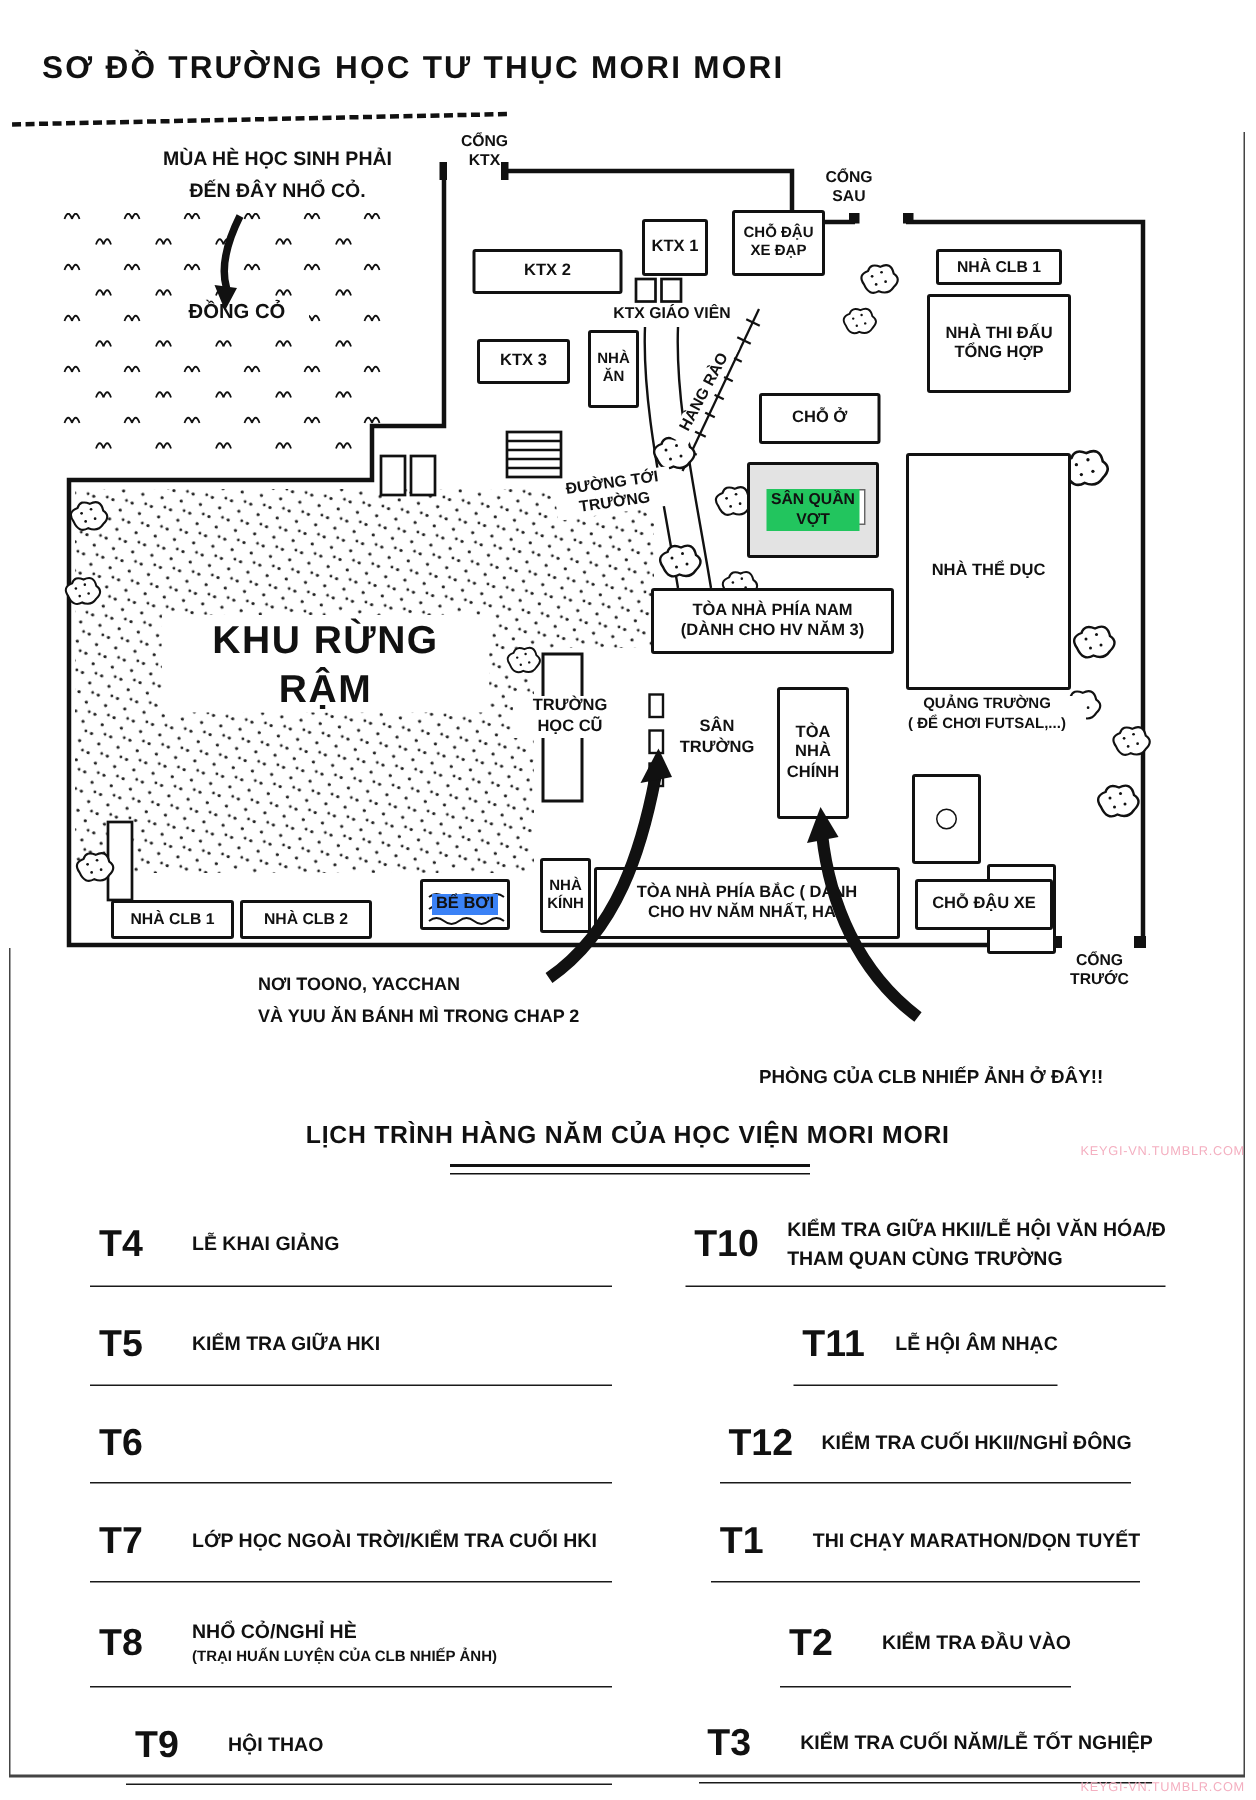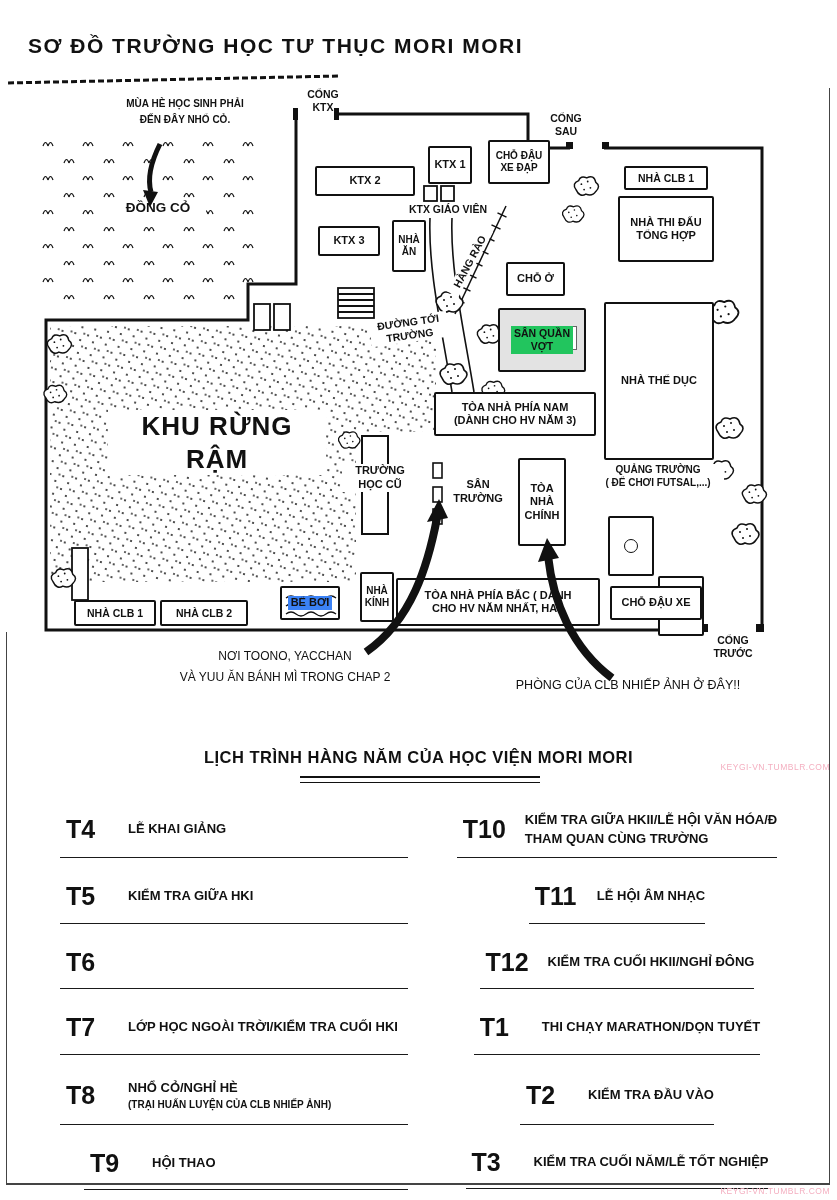--- a/index.html
+++ b/index.html
@@ -20,21 +20,21 @@
         background:#fff;border:1px solid #666;}
   .tennis span{background:#22c55e;padding:1px 3px;position:relative;z-index:1;}
   .court{position:relative;}
   .court::before{content:"";width:12px;height:12px;border:1.5px solid #111;border-radius:50%;}
   .pool{background:transparent;}
   .pool span{background:#3b82f6;padding:0 3px;}
   .page-title{position:absolute;left:28px;top:34px;font-size:21px;font-weight:700;
         letter-spacing:1.5px;z-index:2;}
   .title-underline{position:absolute;left:8px;top:78px;width:330px;height:0;
         border-top:3px dashed #111;transform:rotate(-1.2deg);z-index:2;}
-  .note{position:absolute;font-weight:400;text-align:center;white-space:pre-line;z-index:4;}
+  .note{position:absolute;font-weight:700;text-align:left;white-space:pre-line;z-index:4;}
   .sch-title{position:absolute;left:0;right:0;top:748px;text-align:center;
         font-size:16.5px;font-weight:700;letter-spacing:.5px;z-index:2;}
   .sch-underline{position:absolute;left:300px;top:776px;width:240px;height:4px;
         border-top:2.5px solid #111;border-bottom:1.5px solid #111;z-index:2;}
   .sch-col{position:absolute;display:flex;flex-direction:column;z-index:2;gap:12px;}
   .sch-row{display:flex;align-items:center;border-bottom:1.6px solid #1a1a1a;box-sizing:border-box;}
   .sch-month{flex:0 0 62px;font-size:25px;font-weight:700;padding-left:6px;}
   .sch-event{font-size:13px;font-weight:700;white-space:pre-line;line-height:1.45;
         display:flex;flex-direction:column;justify-content:center;}
   .ev-sub{font-size:10px;font-weight:700;}
@@ -156,21 +156,21 @@
       <use href="#bush" transform="translate(58,344) scale(0.9)"></use>
       <use href="#bush" transform="translate(54,394) scale(0.85)"></use>
       <use href="#bush" transform="translate(62,578) scale(0.9)"></use>
       <use href="#bush" transform="translate(348,440) scale(0.8)"></use>
     </g>
   </svg>
 
   <div class="page-title">SƠ ĐỒ TRƯỜNG HỌC TƯ THỤC MORI MORI</div>
   <div class="title-underline"></div>
 
-  <div class="lbl" style="left:78px;top:96px;width:214px;font-size:10px;line-height:1.6;">MÙA HÈ HỌC SINH PHẢI
+  <div class="lbl" style="left:78px;top:96px;width:214px;font-size:13px;line-height:1.6;">MÙA HÈ HỌC SINH PHẢI
 ĐẾN ĐÂY NHỔ CỎ.</div>
   <div class="lbl bg" style="left:110px;top:200px;width:92px;font-size:13.5px;">ĐỒNG CỎ</div>
 
   <div class="lbl" style="left:300px;top:88px;width:46px;font-size:10.5px;">CỔNG
 KTX</div>
   <div class="lbl" style="left:542px;top:112px;width:48px;font-size:10.5px;">CỔNG
 SAU</div>
   <div class="lbl" style="left:704px;top:634px;width:58px;font-size:10.5px;">CỔNG
 TRƯỚC</div>
 
@@ -181,21 +181,21 @@
   <div class="bldg" style="left:392px;top:220px;width:34px;height:52px;font-size:10px;">NHÀ
 ĂN</div>
   <div class="bldg" style="left:488px;top:140px;width:62px;height:44px;font-size:10px;">CHỖ ĐẬU
 XE ĐẠP</div>
 
   <div class="lbl bg" style="left:433px;top:255px;width:70px;font-size:10.5px;transform:rotate(-62deg);">HÀNG RÀO</div>
 
   <div class="bldg" style="left:624px;top:166px;width:84px;height:24px;font-size:10.5px;">NHÀ CLB 1</div>
   <div class="bldg" style="left:618px;top:196px;width:96px;height:66px;">NHÀ THI ĐẤU
 TỔNG HỢP</div>
-  <div class="bldg" style="left:506px;top:262px;width:59px;height:34px;">CHỖ Ở</div>
+  <div class="bldg" style="left:506px;top:262px;width:81px;height:34px;">CHỖ Ở</div>
 
   <div class="bldg tennis" style="left:498px;top:308px;width:88px;height:64px;font-size:10.5px;">
     <span>SÂN QUẦN
 VỢT</span>
   </div>
 
   <div class="bldg" style="left:604px;top:282px;width:110px;height:158px;margin-top:20px;">NHÀ THỂ DỤC</div>
 
   <div class="lbl bg" style="left:370px;top:316px;width:74px;font-size:10.5px;transform:rotate(-8deg);">ĐƯỜNG TỚI
 TRƯỜNG</div>
@@ -240,21 +240,21 @@
     </g>
     <g fill="#111" stroke="none">
       <polygon points="143,190 158,192 150,207"></polygon>
       <polygon points="427,522 448,518 439,499"></polygon>
       <polygon points="538,562 559,558 547,538"></polygon>
     </g>
   </svg>
 
   <div class="note" style="left:172px;top:646px;width:226px;font-size:12px;line-height:1.75;">NƠI TOONO, YACCHAN
 VÀ YUU ĂN BÁNH MÌ TRONG CHAP 2</div>
-  <div class="note" style="left:506px;top:678px;width:244px;font-size:12.5px;">PHÒNG CỦA CLB NHIẾP ẢNH Ở ĐÂY!!</div>
+  <div class="note" style="left:506px;top:711px;width:244px;font-size:12.5px;">PHÒNG CỦA CLB NHIẾP ẢNH Ở ĐÂY!!</div>
 
   <div class="sch-title">LỊCH TRÌNH HÀNG NĂM CỦA HỌC VIỆN MORI MORI</div>
   <div class="sch-underline"></div>
 
   <div class="sch-col" style="left:60px;top:802px;width:348px;">
     <div class="sch-row" style="height:56px;">
       <span class="sch-month">T4</span>
       <span class="sch-event">LỄ KHAI GIẢNG</span>
     </div>
     <div class="sch-row" style="height:54px;">

